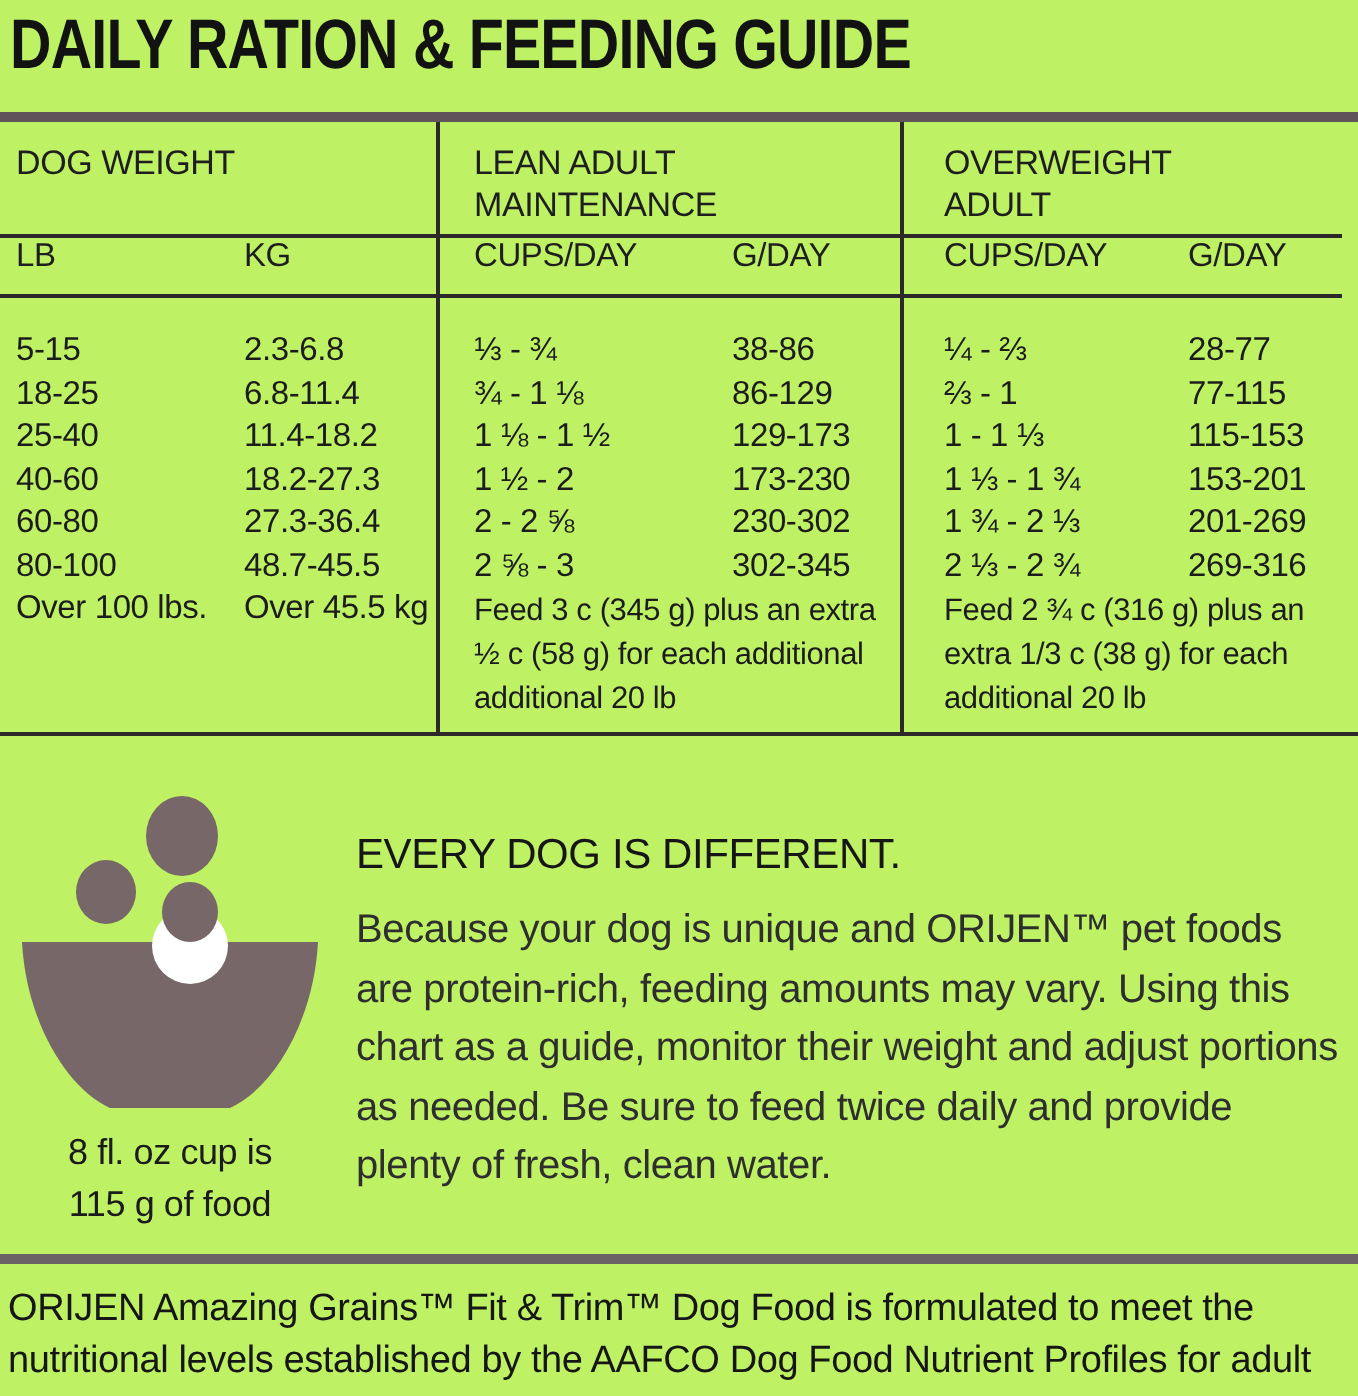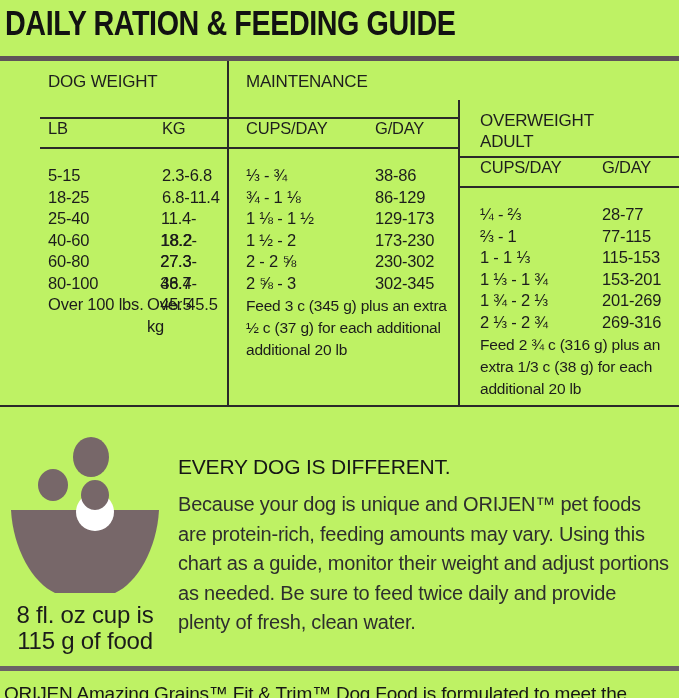--- a/index.html
+++ b/index.html
@@ -21,23 +21,23 @@
     transform:scaleX(0.82);transform-origin:0 0;
   }
   
   .guide-table{
     display:flex;
     border-top:5px solid #5f5459;
     border-bottom:2px solid #2b292a;
     box-sizing:border-box;
   }
   .tcol{box-sizing:border-box;}
-  .tcol-1{width:218px;margin-left:40px;}
+  .tcol-1{width:218px;}
   .tcol-2{width:232px;border-left:2px solid #2b292a;}
-  .tcol-3{width:221px;border-left:2px solid #2b292a;margin-top:39px;}
+  .tcol-3{width:221px;border-left:2px solid #2b292a;}
   .ghead{
     height:58px;box-sizing:border-box;
     border-bottom:2px solid #2b292a;
     padding-top:10px;font-size:17px;line-height:21px;
     letter-spacing:-0.2px;color:#1e1e1e;
   }
   .ghead span{display:block;}
   .tcol-1 .ghead{padding-left:8px;}
   .tcol-2 .ghead{padding-left:17px;}
   .tcol-3 .ghead{padding-left:20px;}
@@ -57,21 +57,21 @@
   .drow{display:flex;height:21.5px;line-height:21.5px;font-size:16.5px;letter-spacing:-0.2px;}
   .tcol-1 .f1{width:114px;}
   .tcol-2 .f1{width:129px;}
   .tcol-3 .f1{width:122px;}
   .note{margin-top:1px;width:212px;font-size:15.5px;line-height:22px;letter-spacing:-0.2px;}
   .tcol-3 .note{width:200px;}
   
   .info-row{display:flex;margin-top:26px;}
   .icon-col{width:170px;text-align:center;flex:none;}
   .bowl-svg{display:block;margin:0 auto;}
-  .icon-caption{margin-top:4px;font-size:24px;line-height:26px;color:#1b1b1b;letter-spacing:-0.2px;}
+  .icon-caption{margin-top:4px;font-size:18px;line-height:26px;color:#1b1b1b;letter-spacing:-0.2px;}
   .text-col{flex:1;padding-left:8px;padding-top:22px;}
   .info-heading{margin:0;font-size:21px;font-weight:400;letter-spacing:-0.2px;color:#161616;}
   .info-body{margin:11px 0 0 0;width:492px;font-size:20px;line-height:29.5px;color:#2e2e2e;letter-spacing:-0.2px;}
   
   .footer-bar{height:5px;background:#6b6266;margin-top:12px;}
   .footer-text{margin:10px 0 0 4px;width:672px;font-size:19px;line-height:26px;color:#161616;letter-spacing:-0.2px;}
 </style>
 </head>
 <body>
 
@@ -118,20 +118,21 @@
           </div>
         <div class="drow">
             <span class="f1">Over 100 lbs.</span>
             <span>Over 45.5 kg</span>
           </div>
       </div>
     </div>
 
     <div class="tcol tcol-2">
       <div class="ghead">
+        <span>LEAN ADULT</span>
         <span>MAINTENANCE</span>
       </div>
       <div class="shead">
         <span class="f1">CUPS/DAY</span>
         <span>G/DAY</span>
       </div>
       <div class="tbody">
         <div class="drow">
             <span class="f1">⅓ - ¾</span>
             <span>38-86</span>
@@ -149,21 +150,21 @@
             <span>173-230</span>
           </div>
         <div class="drow">
             <span class="f1">2 - 2 ⅝</span>
             <span>230-302</span>
           </div>
         <div class="drow">
             <span class="f1">2 ⅝ - 3</span>
             <span>302-345</span>
           </div>
-        <div class="note">Feed 3 c (345 g) plus an extra ½ c (37 g) for each additional additional 20 lb</div>
+        <div class="note">Feed 3 c (345 g) plus an extra ½ c (58 g) for each additional additional 20 lb</div>
       </div>
     </div>
 
     <div class="tcol tcol-3">
       <div class="ghead">
         <span>OVERWEIGHT</span>
         <span>ADULT</span>
       </div>
       <div class="shead">
         <span class="f1">CUPS/DAY</span>

